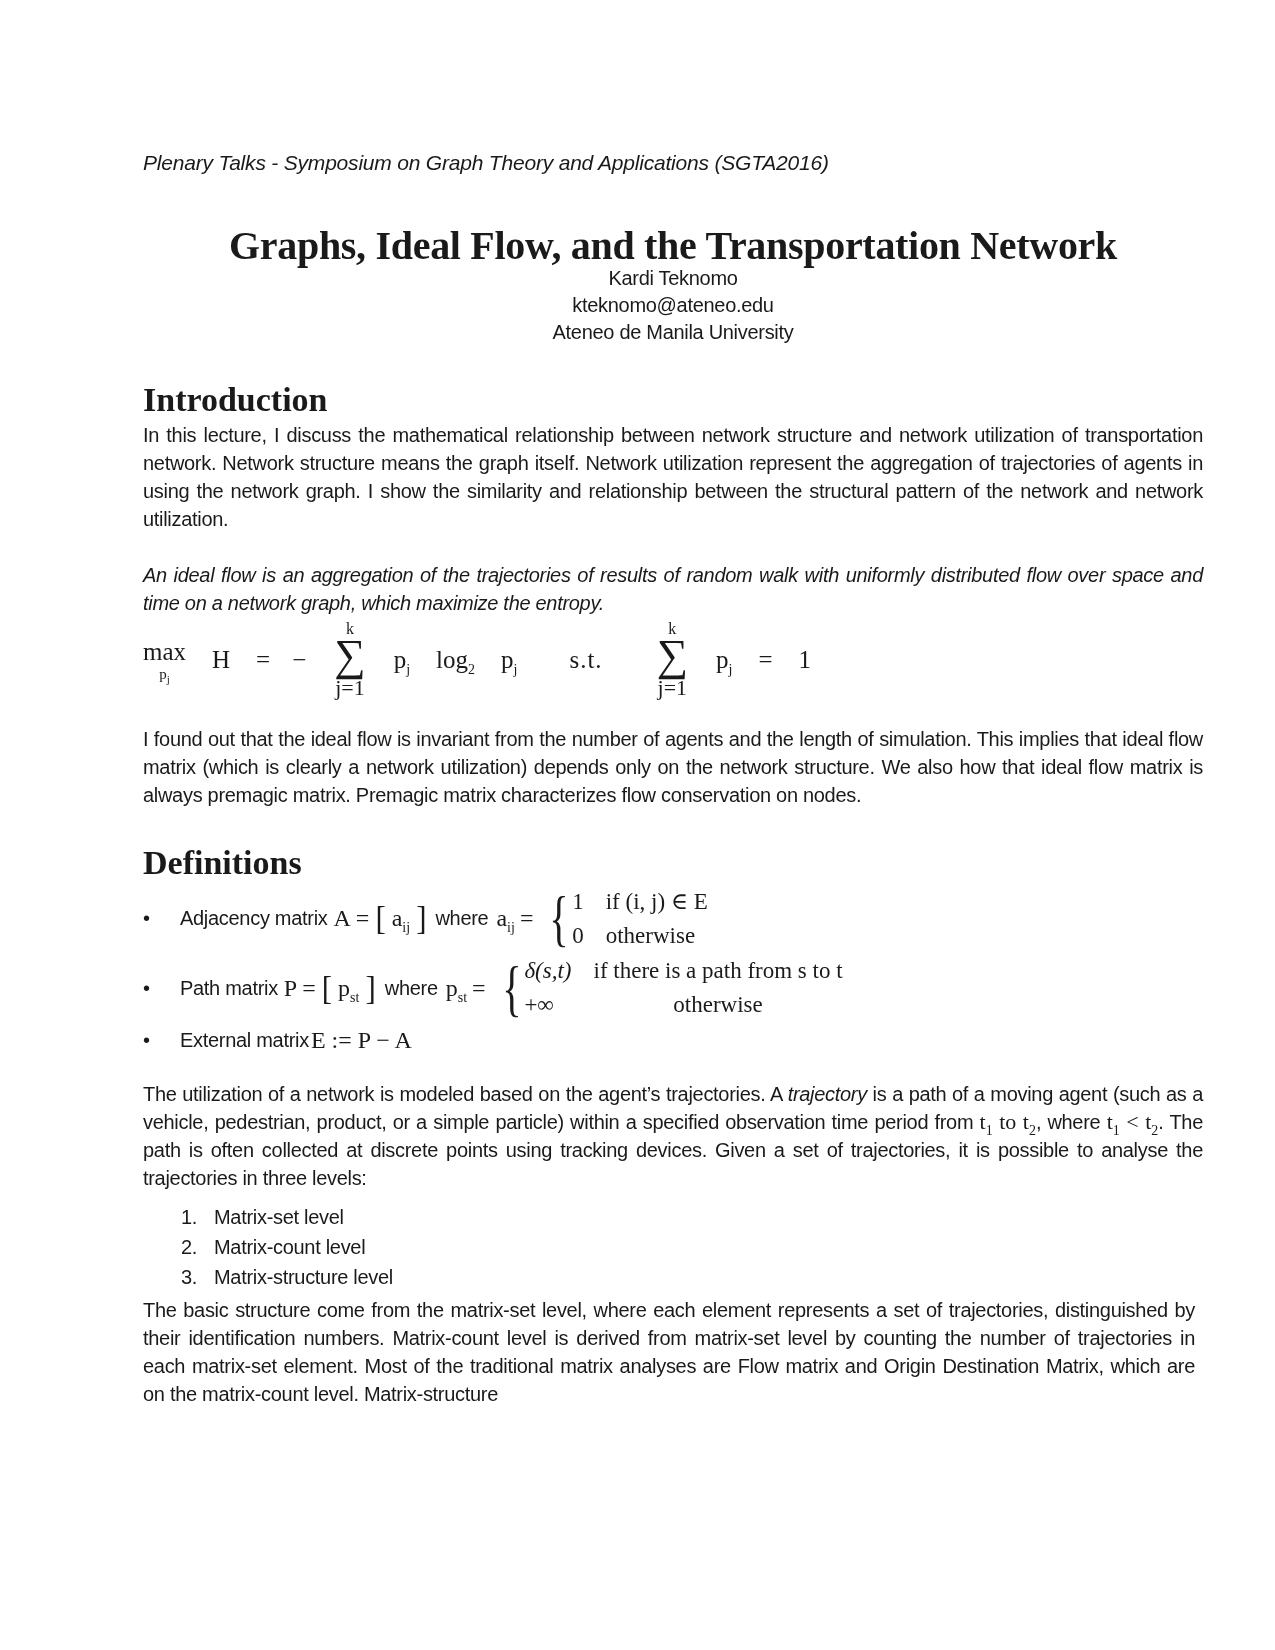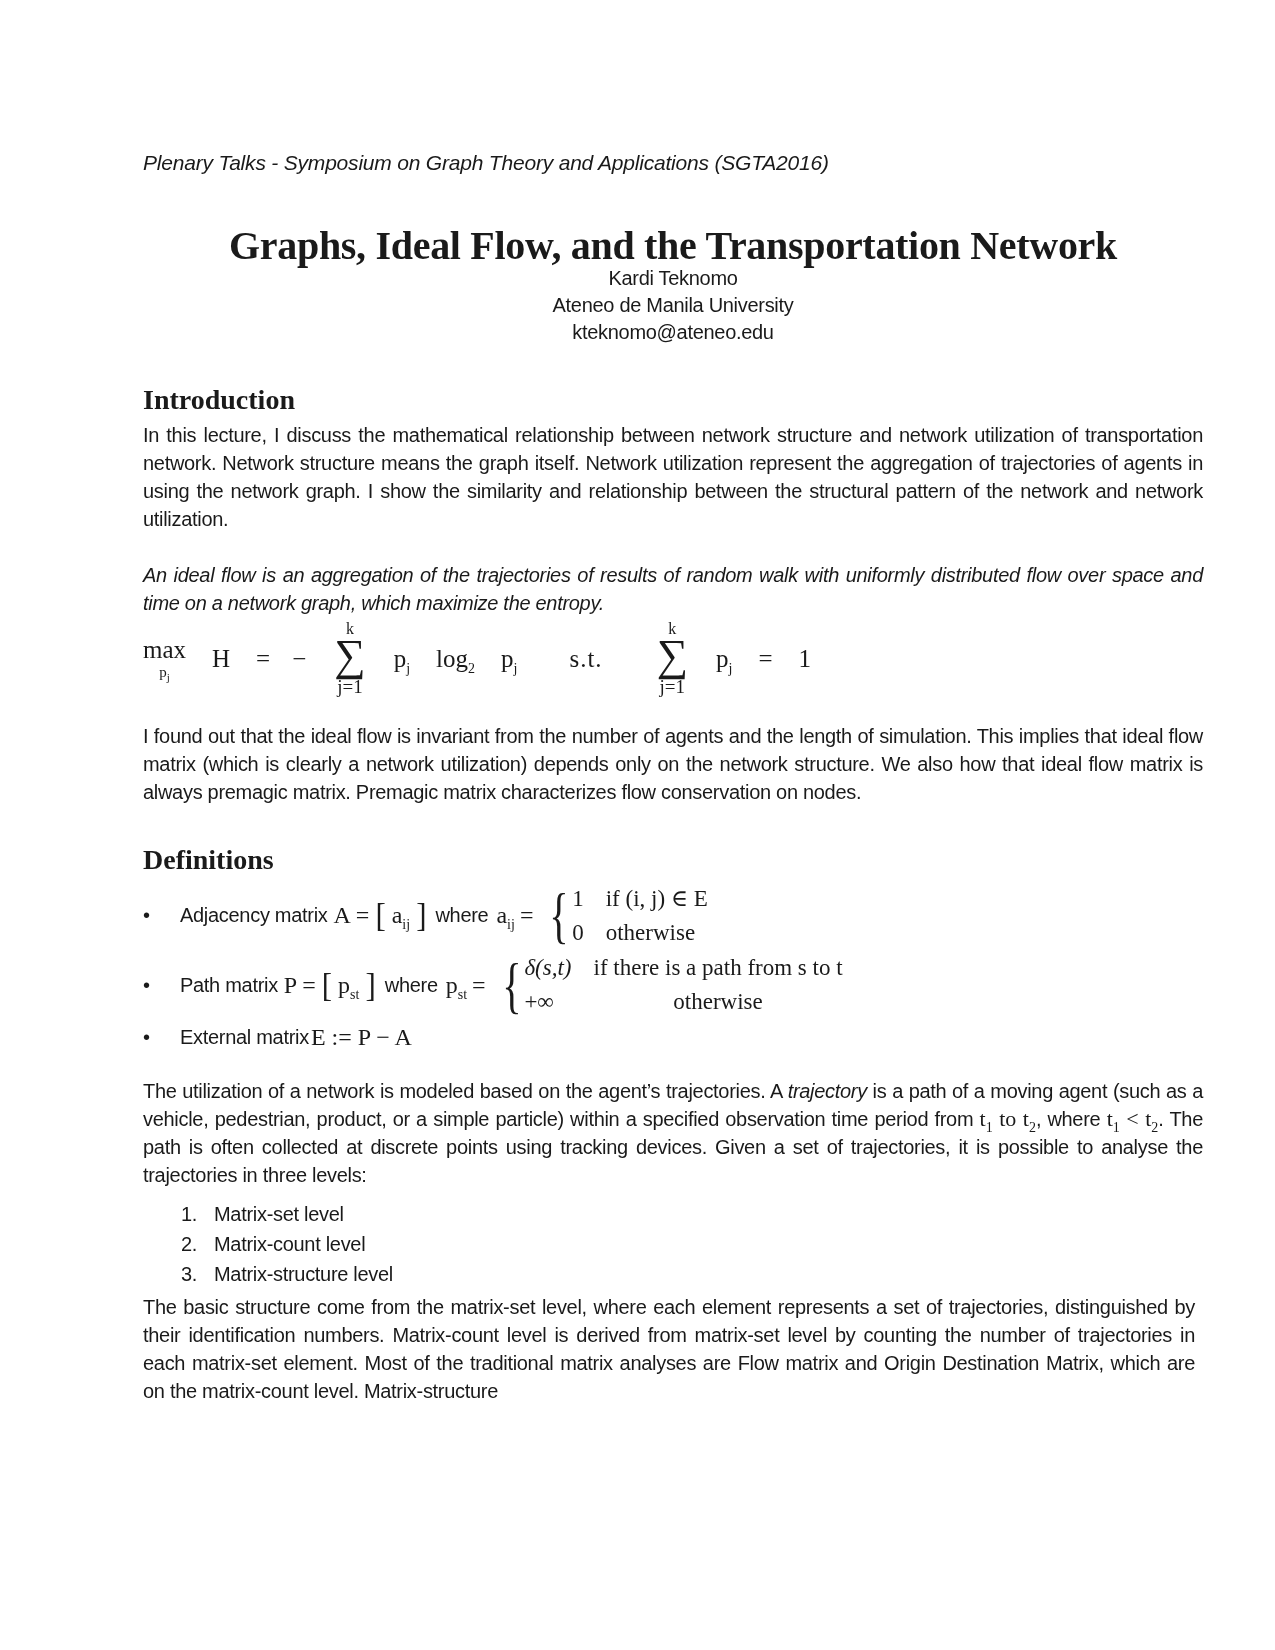--- a/index.html
+++ b/index.html
@@ -25,21 +25,21 @@
     font-weight:700;
     font-size:40px;
     line-height:38px;
     letter-spacing:-0.3px;
     margin:0;
   }
   .center-line{font-size:20px;line-height:27px;letter-spacing:-0.3px;}
   .section-heading{
     font-family:"Liberation Serif","DejaVu Serif",serif;
     font-weight:700;
-    font-size:28px;
+    font-size:34px;
     line-height:32px;
     margin:38px 0 5px 0;
   }
   p.body{
     font-size:20px;
     line-height:28px;
     letter-spacing:-0.3px;
     text-align:justify;
     margin:0 0 28px 0;
   }
@@ -56,21 +56,21 @@
     margin:4px 0 26px 0;
   }
   .mvar,.mop,.mn{white-space:nowrap;}
   sub.msub{font-size:14px;line-height:0;vertical-align:-6px;}
   .munder{display:inline-flex;flex-direction:column;align-items:center;line-height:1;}
   .munder .munder-sub{font-size:15px;margin-top:3px;}
   .munder .munder-sub sub.msub{font-size:11px;vertical-align:-4px;}
   .msum{display:inline-flex;flex-direction:column;align-items:center;line-height:1;margin:0 2px;}
   .msum .limtop{font-size:16px;margin-bottom:1px;}
   .msum .sigma{font-size:44px;line-height:0.82;}
-  .msum .limbot{font-size:19px;margin-top:3px;}
+  .msum .limbot{font-size:22px;margin-top:3px;}
   .mst{margin:0 26px;letter-spacing:1px;}
   
   .bullet-item{display:flex;align-items:center;margin:8px 0;}
   .bullet-marker{width:37px;font-size:20px;flex:none;}
   .bullet-label{font-size:20px;letter-spacing:-0.3px;margin-right:6px;white-space:nowrap;}
   .bullet-where{font-size:20px;letter-spacing:-0.3px;margin:0 8px;}
   .mrow{
     display:inline-flex;align-items:center;gap:5px;
     font-family:"Liberation Serif","DejaVu Serif",serif;
     font-size:24px;
@@ -106,22 +106,22 @@
 </head>
 <body>
 
 <div class="page">
 
   <div class="doc-header">Plenary Talks - Symposium on Graph Theory and Applications (SGTA2016)</div>
 
   <div class="title-block">
     <h1 class="paper-title">Graphs, Ideal Flow, and the Transportation Network</h1>
     <div class="center-line">Kardi Teknomo</div>
+    <div class="center-line">kteknomo@ateneo.edu</div>
     <div class="center-line">Ateneo de Manila University</div>
-    <div class="center-line">kteknomo@ateneo.edu</div>
   </div>
 
   <h2 class="section-heading">Introduction</h2>
   <p class="body">In this lecture, I discuss the mathematical relationship between network structure and network utilization of transportation network. Network structure means the graph itself. Network utilization represent the aggregation of trajectories of agents in using the network graph. I show the similarity and relationship between the structural pattern of the network and network utilization.</p>
   <p class="body tight">An ideal flow is an aggregation of the trajectories of results of random walk with uniformly distributed flow over space and time on a network graph, which maximize the entropy.</p>
 
   <div class="math-block">
     <span class="munder">
       <span class="mop">max</span>
       <span class="munder-sub"><span>p</span><sub class="msub">j</sub></span>

